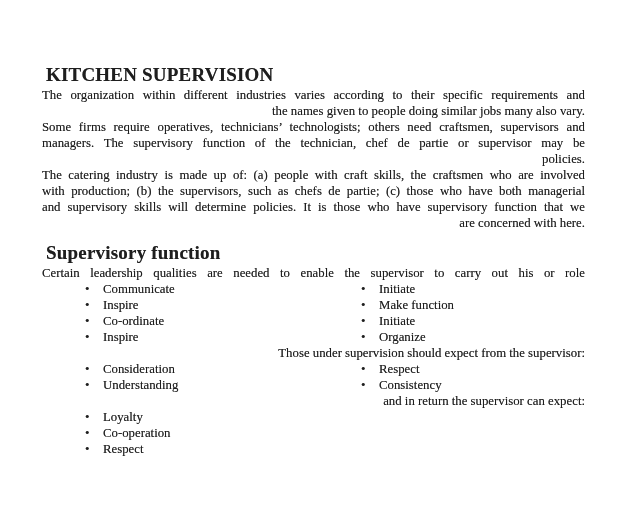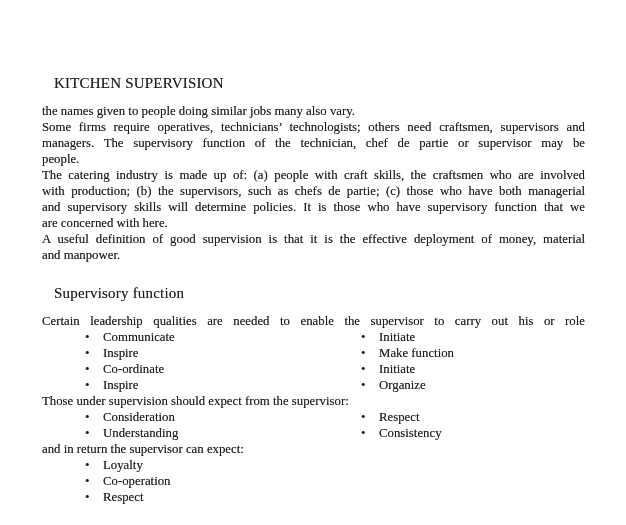--- a/index.html
+++ b/index.html
@@ -15,60 +15,57 @@
   }
   .content {
     position: absolute;
     left: 42px;
     top: 63px;
     width: 543px;
     font-size: 12.8px;
     line-height: 16px;
   }
   .heading, .subheading {
-    font-size: 15px;
-    font-weight: normal;
-    margin: 12px;
+    font-size: 19px;
+    font-weight: bold;
+    margin: 4px;
     line-height: 16px;
     letter-spacing: 0.2px;
   }
-  .line { text-align: left; }
+  .line { text-align: right; }
   .line.j { text-align: justify; text-align-last: justify; }
   .section-gap { height: 10px; }
   .b-row { display: flex; }
   .b-cell { display: flex; box-sizing: border-box; }
   .b-cell.left { width: 319px; padding-left: 43px; }
   .b-cell.right { flex: 1; }
   .bullet { display: inline-block; width: 18px; }
 </style>
 </head>
 <body>
 
 <div class="page">
   <div class="content">
     <h1 class="heading">KITCHEN SUPERVISION</h1>
 
     <div id="para-block">
         <div>
+          <div class="line j">The organization within different industries varies according to their specific requirements and</div>
           <div class="line">the names given to people doing similar jobs many also vary.</div>
         </div>
         <div>
           <div class="line j">Some firms require operatives, technicians’ technologists; others need craftsmen, supervisors and</div>
           <div class="line j">managers. The supervisory function of the technician, chef de partie or supervisor may be</div>
-          <div class="line">people.</div>
+          <div class="line">policies.</div>
         </div>
         <div>
           <div class="line j">The catering industry is made up of: (a) people with craft skills, the craftsmen who are involved</div>
           <div class="line j">with production; (b) the supervisors, such as chefs de partie; (c) those who have both managerial</div>
           <div class="line j">and supervisory skills will determine policies. It is those who have supervisory function that we</div>
           <div class="line">are concerned with here.</div>
-        </div>
-        <div>
-          <div class="line j">A useful definition of good supervision is that it is the effective deployment of money, material</div>
-          <div class="line">and manpower.</div>
         </div>
       </div>
 
     <div class="section-gap"></div>
 
     <h2 class="subheading">Supervisory function</h2>
 
     <div id="qualities-intro">
         <div class="line j">Certain leadership qualities are needed to enable the supervisor to carry out his or role</div>
       </div>

